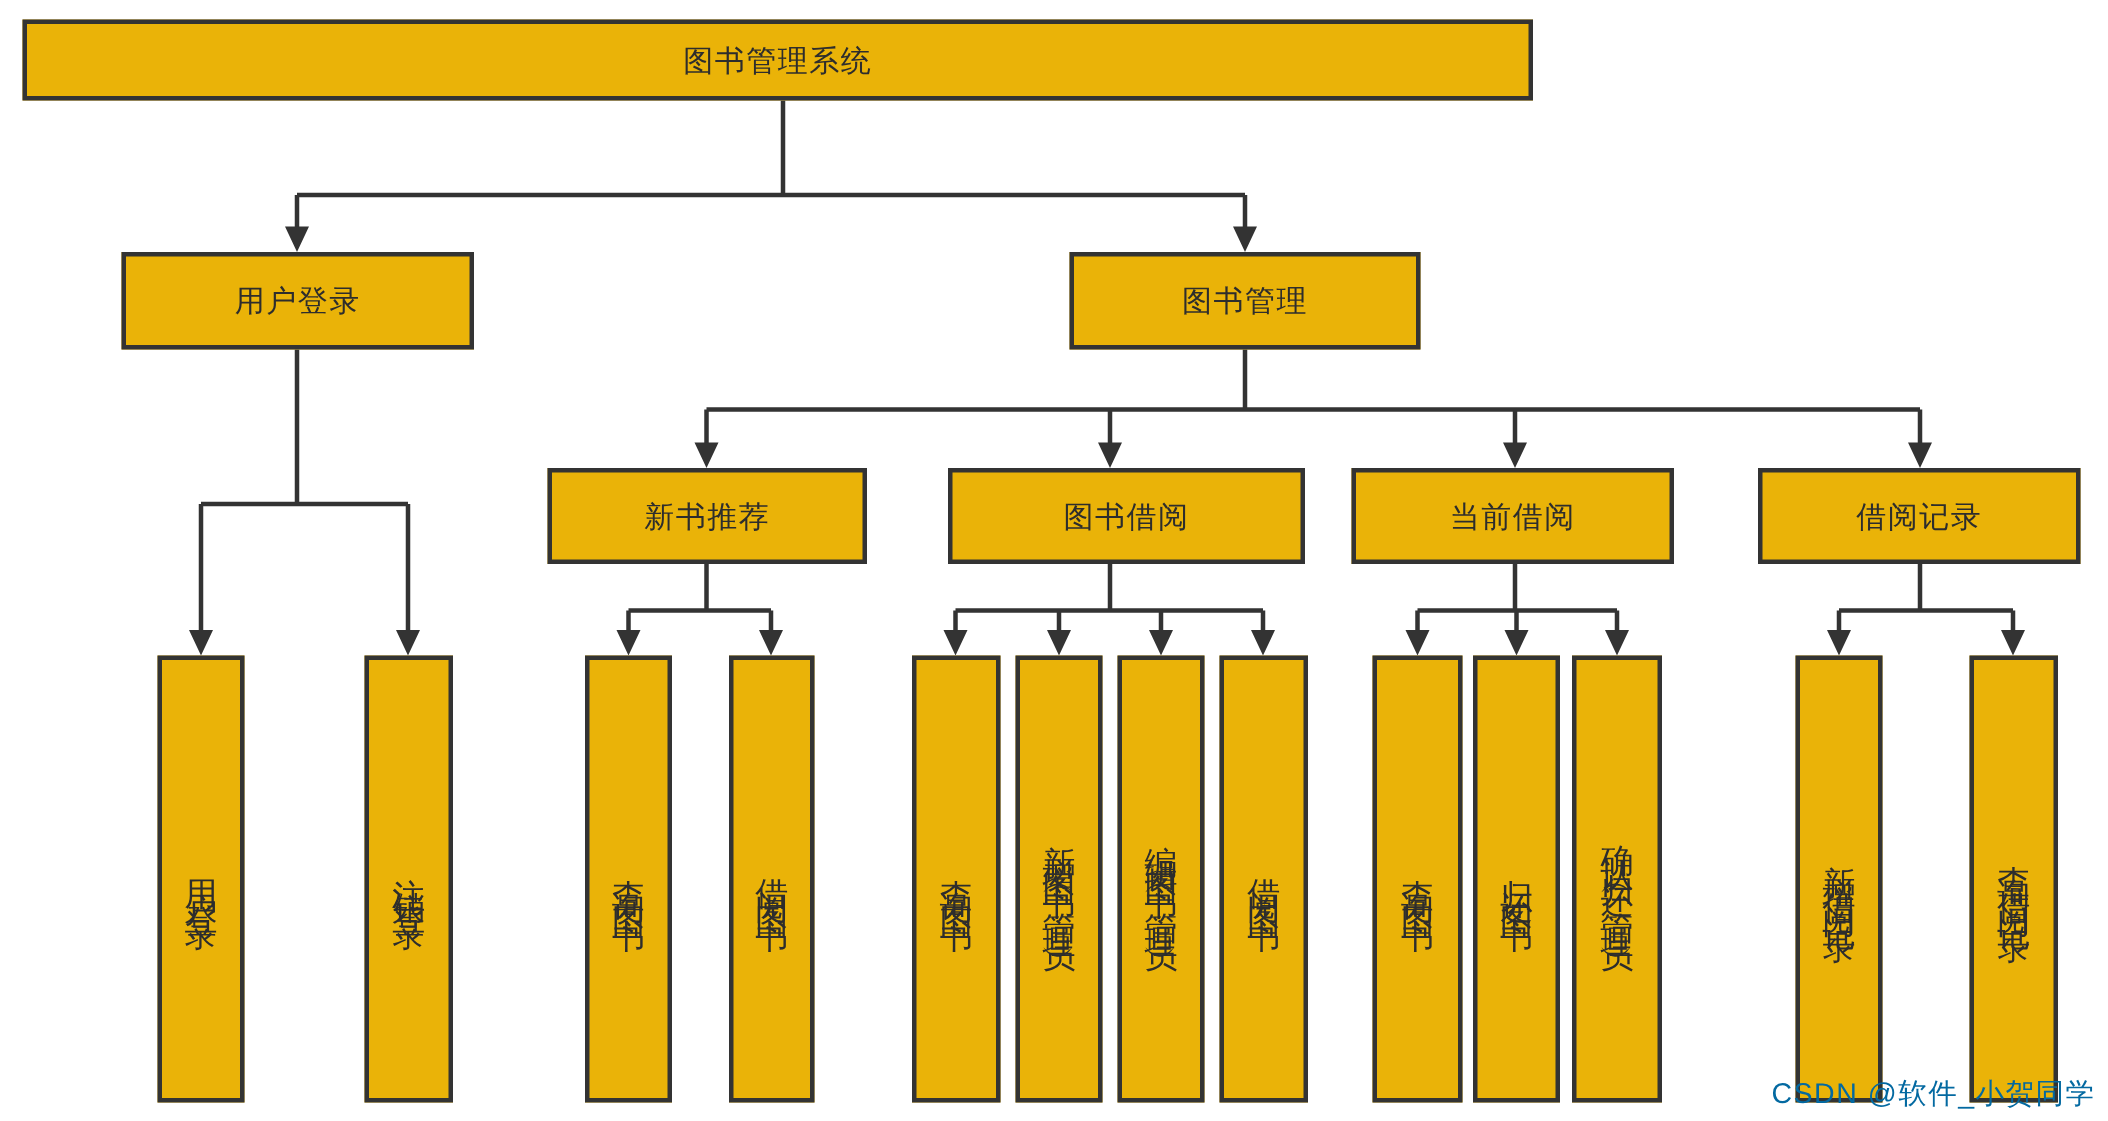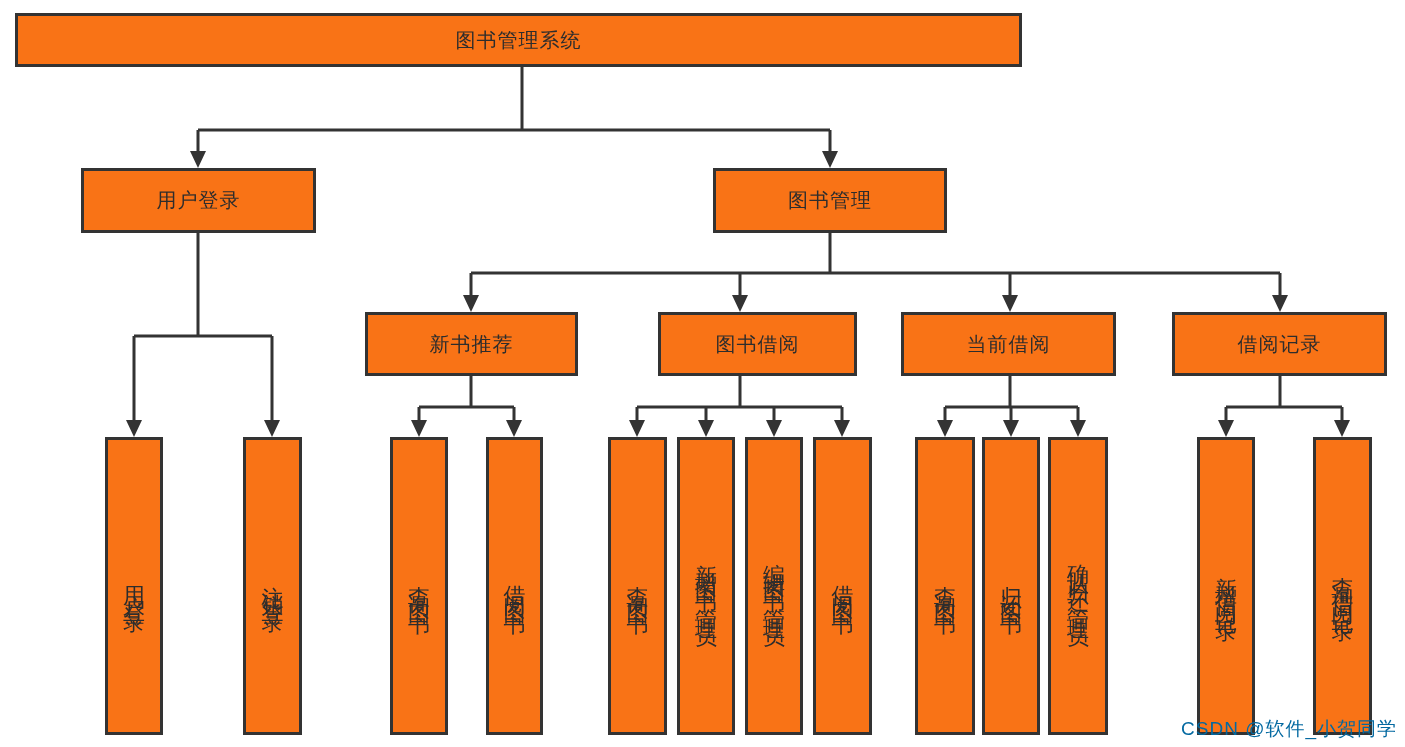--- a/index.html
+++ b/index.html
@@ -2,21 +2,21 @@
 <html><head>
 <meta charset="utf-8">
 <style>
   html,body{margin:0;padding:0;background:#fff;}
   .canvas{
     position:relative;width:1405px;height:747px;background:#ffffff;
     font-family:"Liberation Sans","DejaVu Sans",sans-serif;overflow:hidden;
   }
   .connectors{position:absolute;left:0;top:0;pointer-events:none;}
   .box{
-    position:absolute;background:#f97316;border:3px solid #333333;box-sizing:border-box;
+    position:absolute;background:#eab308;border:3px solid #333333;box-sizing:border-box;
     display:flex;align-items:center;justify-content:center;color:#2d2d2d;
   }
   .hbox{font-size:20px;letter-spacing:1px;}
   .vbox .vtext{
     writing-mode:vertical-rl;text-orientation:mixed;
     font-size:22px;line-height:1;letter-spacing:9px;color:#2d2d2d;
   }
   .watermark{
     position:absolute;top:716px;right:8px;font-size:19px;color:#0369a1;
     letter-spacing:1px;white-space:nowrap;
@@ -51,21 +51,21 @@
   <div class="box hbox" style="left:81px;top:168px;width:235px;height:65px;">
     <span>用户登录</span>
   </div>
   <div class="box hbox" style="left:365px;top:312px;width:213px;height:64px;">
     <span>新书推荐</span>
   </div>
 
   <div class="box hbox" style="left:713px;top:168px;width:234px;height:65px;">
     <span>图书管理</span>
   </div>
-  <div class="box hbox" style="left:658px;top:312px;width:199px;height:64px;">
+  <div class="box hbox" style="left:632px;top:312px;width:238px;height:64px;">
     <span>图书借阅</span>
   </div>
   <div class="box hbox" style="left:901px;top:312px;width:215px;height:64px;">
     <span>当前借阅</span>
   </div>
   <div class="box hbox" style="left:1172px;top:312px;width:215px;height:64px;">
     <span>借阅记录</span>
   </div>
 
   <div class="box vbox" style="left:105px;top:437px;width:58px;height:298px;">

